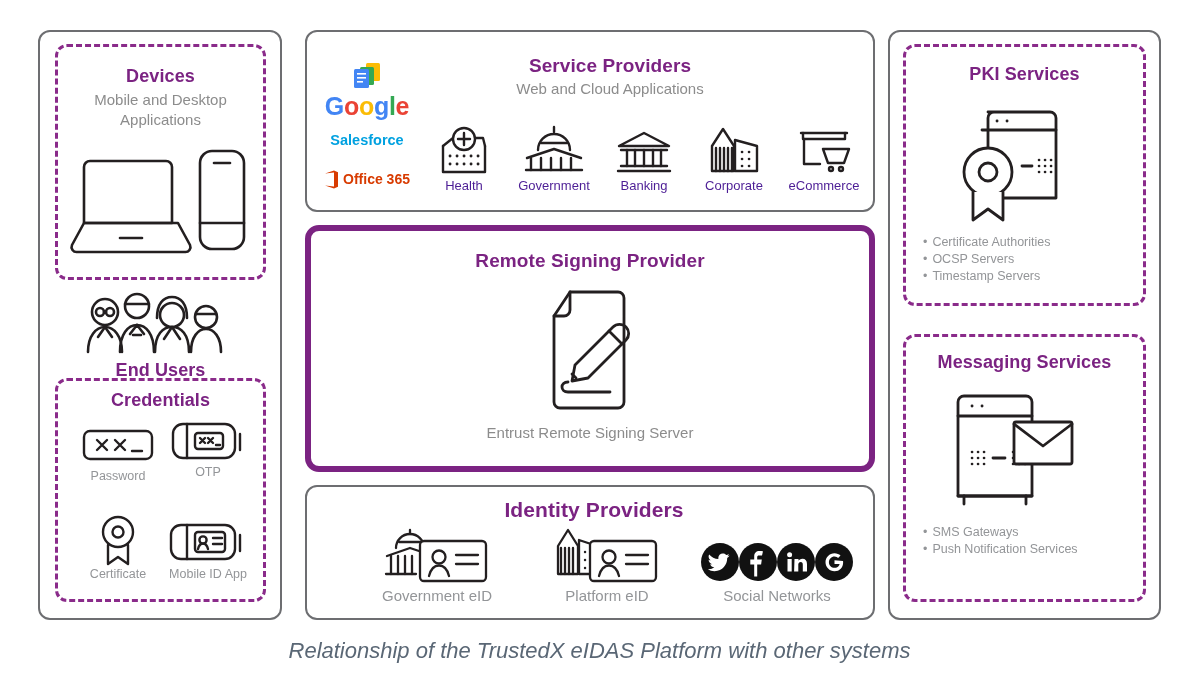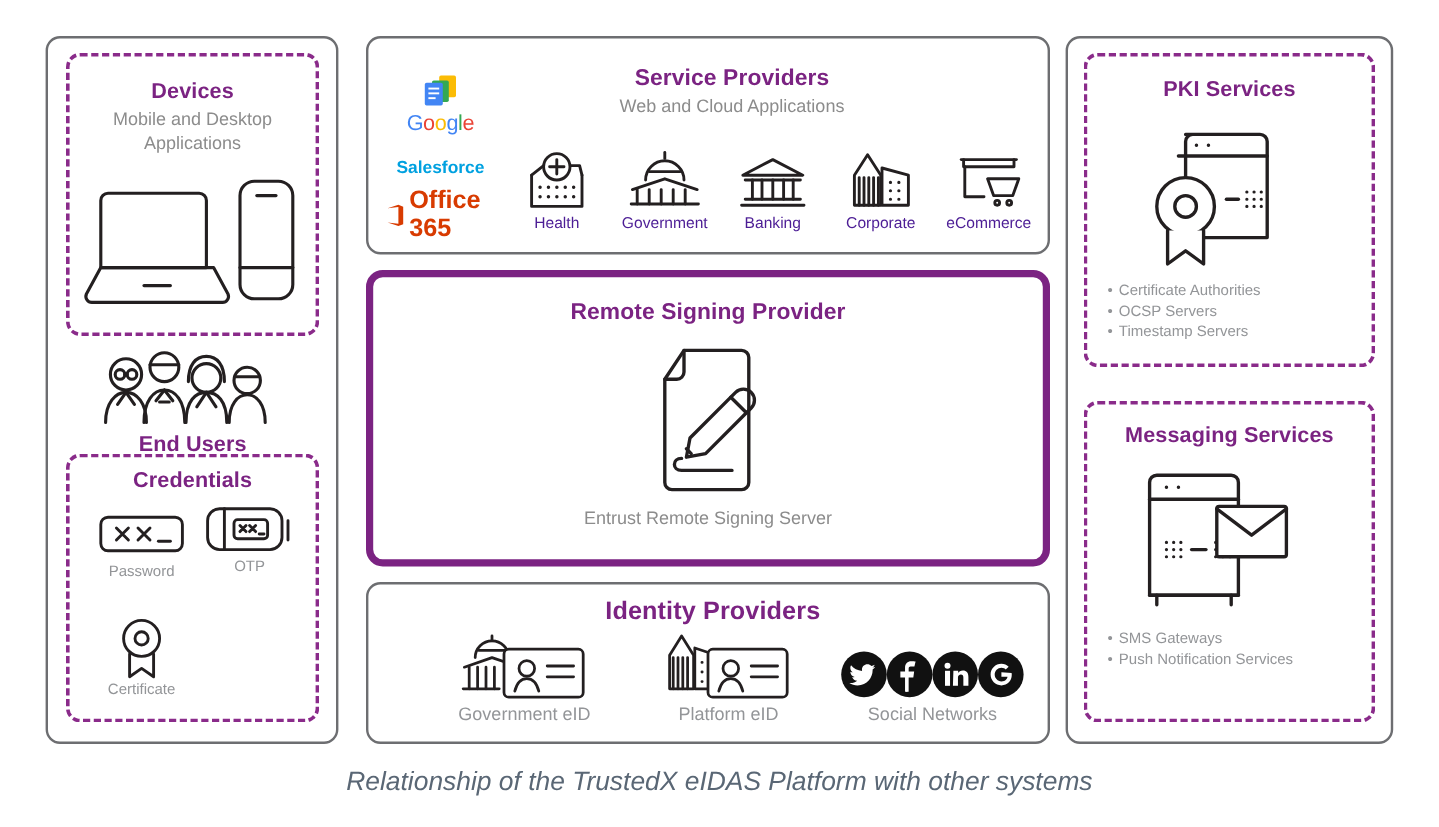--- a/index.html
+++ b/index.html
@@ -113,24 +113,24 @@
   .bullets li:before { content: "\2022"; margin-right: 5px; }
 
   
   #caption {
     position: absolute; left: 0; top: 638px; width: 1199px;
     text-align: center; font-size: 22px; font-style: italic;
     color: #5a6775; font-family: "Liberation Sans", sans-serif;
   }
 
   
-  .google-word { font-size: 18px; font-weight: normal; letter-spacing: -.3px; }
+  .google-word { font-size: 25px; font-weight: bold; letter-spacing: -.3px; }
   .g-b { color: #4285F4; } .g-r { color: #EA4335; } .g-y { color: #FBBC05; } .g-g { color: #34A853; }
   .salesforce-word { font-size: 14.5px; font-weight: bold; color: #00A1E0; }
-  .o365-word { font-size: 21px; font-weight: bold; color: #D83B01; }
+  .o365-word { font-size: 14px; font-weight: bold; color: #D83B01; }
 
   svg { display: block; overflow: visible; }
 </style>
 </head>
 <body>
 
 <div id="stage">
 
   <div class="outer-panel" id="left-outer"></div>
 
@@ -220,20 +220,36 @@
         <g fill="none" stroke="#231f20" stroke-width="2.4" stroke-linecap="round" stroke-linejoin="round">
           <circle cx="23" cy="18" r="15"></circle>
           <circle cx="23" cy="18" r="5.5"></circle>
           <path d="M13 31 l0 19 l10 -7 l10 7 l0 -19"></path>
         </g>
       </svg>
     </div>
     <div class="cred-label">Certificate</div>
   </div>
 
+  <div class="cred-cell" style="left:160px; top:520px;">
+    <div class="cred-icon" style="height:44px">
+      <svg width="78" height="42" viewBox="0 0 78 42">
+        <g fill="none" stroke="#231f20" stroke-width="2.4" stroke-linecap="round" stroke-linejoin="round">
+          <rect x="2" y="4" width="64" height="34" rx="10"></rect>
+          <path d="M18 4 v34"></path>
+          <rect x="26" y="11" width="30" height="20" rx="3"></rect>
+          <circle cx="34" cy="19" r="3.6"></circle>
+          <path d="M29 28 c1 -4 3 -5.5 5 -5.5 c2 0 4 1.5 5 5.5"></path>
+          <path d="M44 17 h9 M44 23 h9"></path>
+          <path d="M71 14 v16"></path>
+        </g>
+      </svg>
+    </div>
+    <div class="cred-label">Mobile ID App</div>
+  </div>
 
   <div class="outer-panel" id="sp-outer"></div>
   <div class="title-purple" id="sp-title">Service Providers</div>
   <div class="sub-gray" id="sp-sub">Web and Cloud Applications</div>
 
   <div id="sp-logos">
     <div class="logo-row" style="flex-direction:column; height:58px; justify-content:flex-start;">
       <svg width="36" height="30" viewBox="0 0 36 30">
         <rect x="17" y="1" width="14" height="18" rx="1.5" fill="#FBBC05"></rect>
         <rect x="11" y="5" width="14" height="18" rx="1.5" fill="#34A853"></rect>

